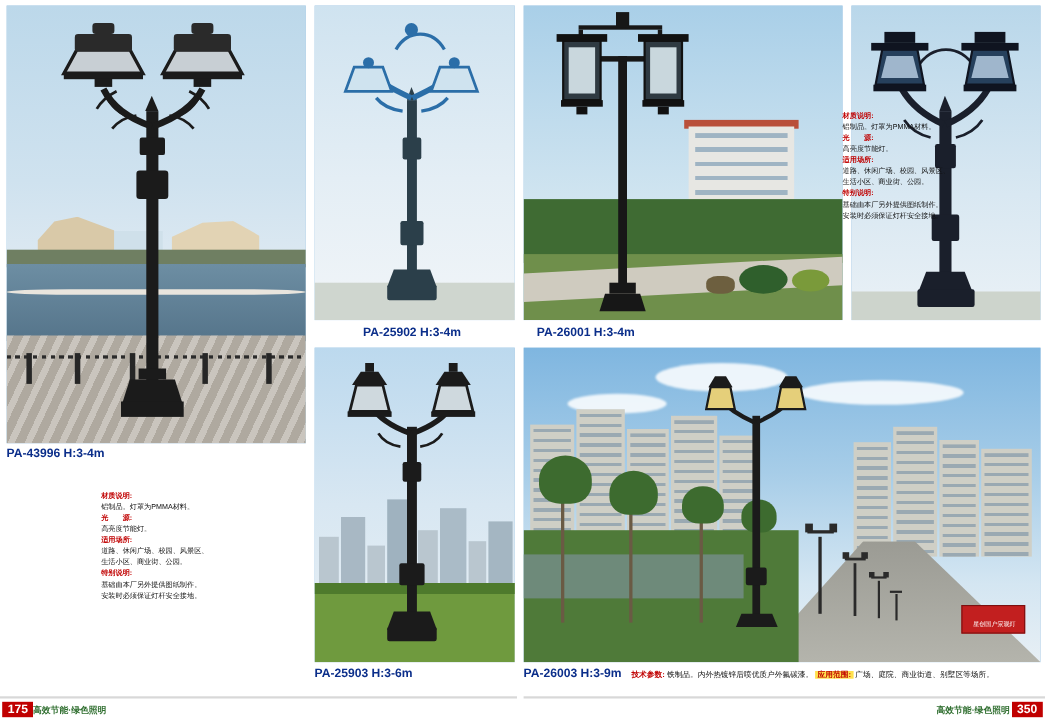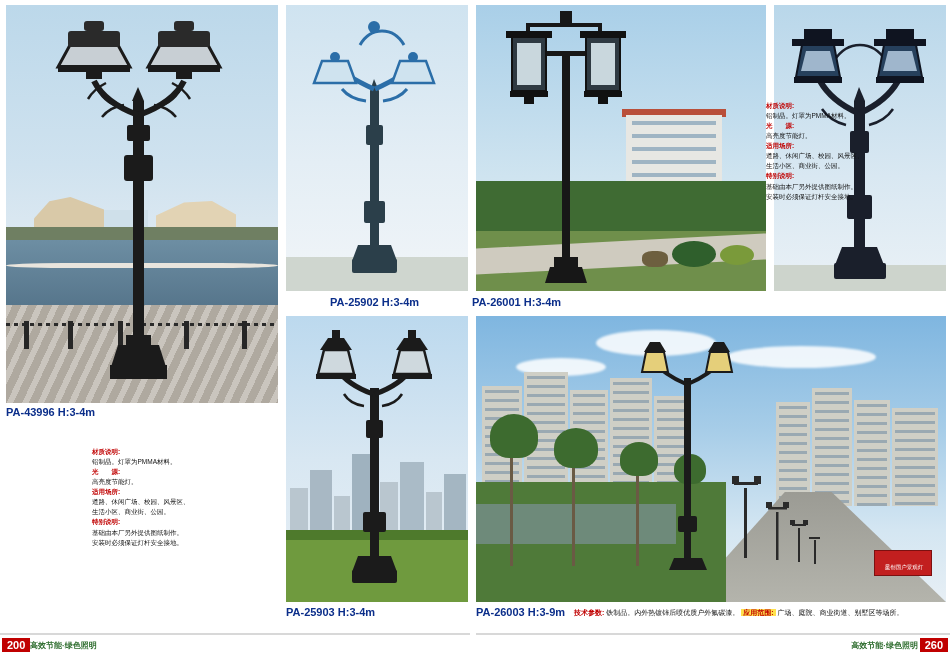--- a/index.html
+++ b/index.html
@@ -243,21 +243,21 @@
 
       <g>
         <rect x="110" y="32" width="34" height="54" fill="#2f3a42" stroke="#111" stroke-width="2"></rect>
         <rect x="115" y="38" width="24" height="42" fill="#c9d7dd"></rect>
         <rect x="104" y="26" width="46" height="7" fill="#111"></rect>
         <rect x="108" y="86" width="38" height="6" fill="#111"></rect>
         <rect x="122" y="92" width="10" height="7" fill="#111"></rect>
       </g>
     </svg>
   </div>
-  <div class="caption" style="left:472px;top:296px;">PA-26001  H:3-4m</div>
+  <div class="caption" style="left:488px;top:296px;">PA-26001  H:3-4m</div>
 
   <div class="photo" id="p4">
     <div class="sky"></div>
     <div class="ground"></div>
     <svg width="172" height="286" style="position:absolute;left:0;top:0;">
       <g fill="#1a1f2b">
         <rect x="80" y="96" width="11" height="152"></rect>
         <rect x="73" y="190" width="25" height="24" rx="2"></rect>
         <path d="M68 242 h35 l7 18 h-49 z"></path>
         <rect x="60" y="258" width="52" height="16" rx="2"></rect>
@@ -343,21 +343,21 @@
         <rect x="30" y="58" width="40" height="5" fill="#1b1b1b"></rect>
       </g>
       <g>
         <path d="M108 58 L144 58 L138 34 L114 34 Z" fill="#cfd9de" stroke="#1b1b1b" stroke-width="2.5"></path>
         <path d="M110 34 L142 34 L134 22 L118 22 Z" fill="#1b1b1b"></path>
         <rect x="122" y="14" width="8" height="8" fill="#1b1b1b"></rect>
         <rect x="106" y="58" width="40" height="5" fill="#1b1b1b"></rect>
       </g>
     </svg>
   </div>
-  <div class="caption" style="left:286px;top:606px;">PA-25903  H:3-4m</div>
+  <div class="caption" style="left:286px;top:606px;">PA-25903  H:3-6m</div>
 
   <div class="photo" id="p6">
     <div class="sky"></div>
     <div class="cloud" style="left:120px;top:14px;width:120px;height:26px;"></div>
     <div class="cloud" style="left:250px;top:30px;width:150px;height:22px;"></div>
     <div class="cloud" style="left:40px;top:42px;width:90px;height:18px;"></div>
 
     <div class="blk" style="left:6px;top:70px;width:40px;height:120px;"></div>
     <div class="blk" style="left:48px;top:56px;width:44px;height:134px;"></div>
     <div class="blk" style="left:94px;top:74px;width:38px;height:116px;"></div>
@@ -426,18 +426,18 @@
 
   <div class="tech" style="left:574px;top:608px;">
     <span class="k">技术参数:</span>
     <span>铁制品。内外热镀锌后喷优质户外氟碳漆。</span>
     <span class="k" style="background:#ffe14d;padding:0 2px;">应用范围:</span>
     <span>广场、庭院、商业街道、别墅区等场所。</span>
   </div>
 
   <div class="footrule" style="left:0;bottom:20px;width:470px;"></div>
   <div class="footrule" style="left:476px;bottom:20px;width:474px;"></div>
-  <div class="pgnum" style="left:2px;">200</div>
+  <div class="pgnum" style="left:2px;">175</div>
   <div class="foottxt" style="left:30px;">高效节能·绿色照明</div>
-  <div class="pgnum" style="right:2px;">260</div>
+  <div class="pgnum" style="right:2px;">350</div>
   <div class="foottxt" style="right:32px;">高效节能·绿色照明</div>
 
 </div>
 
 </body></html>

